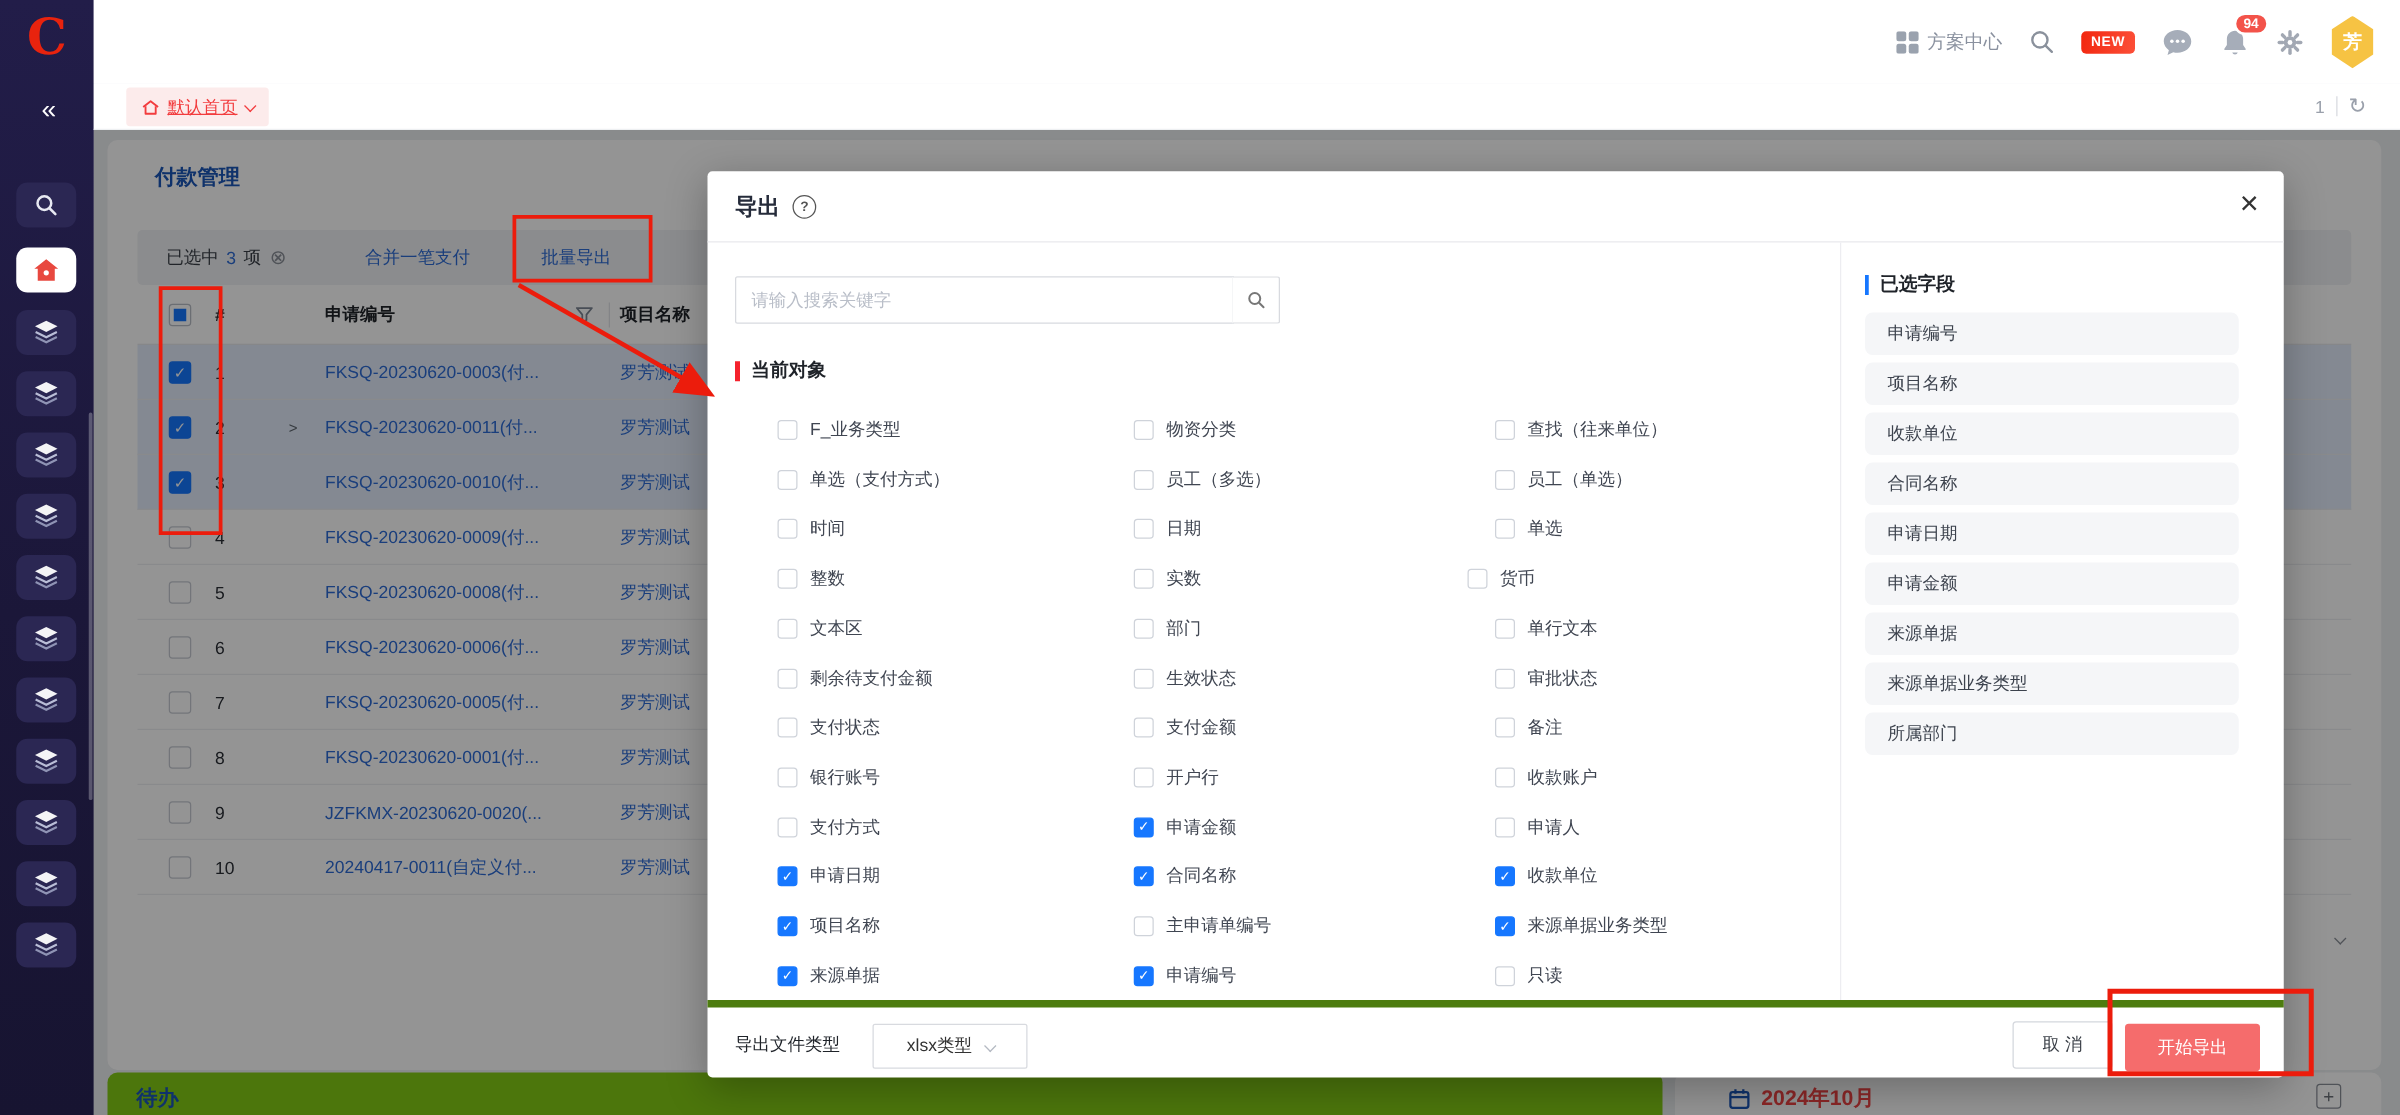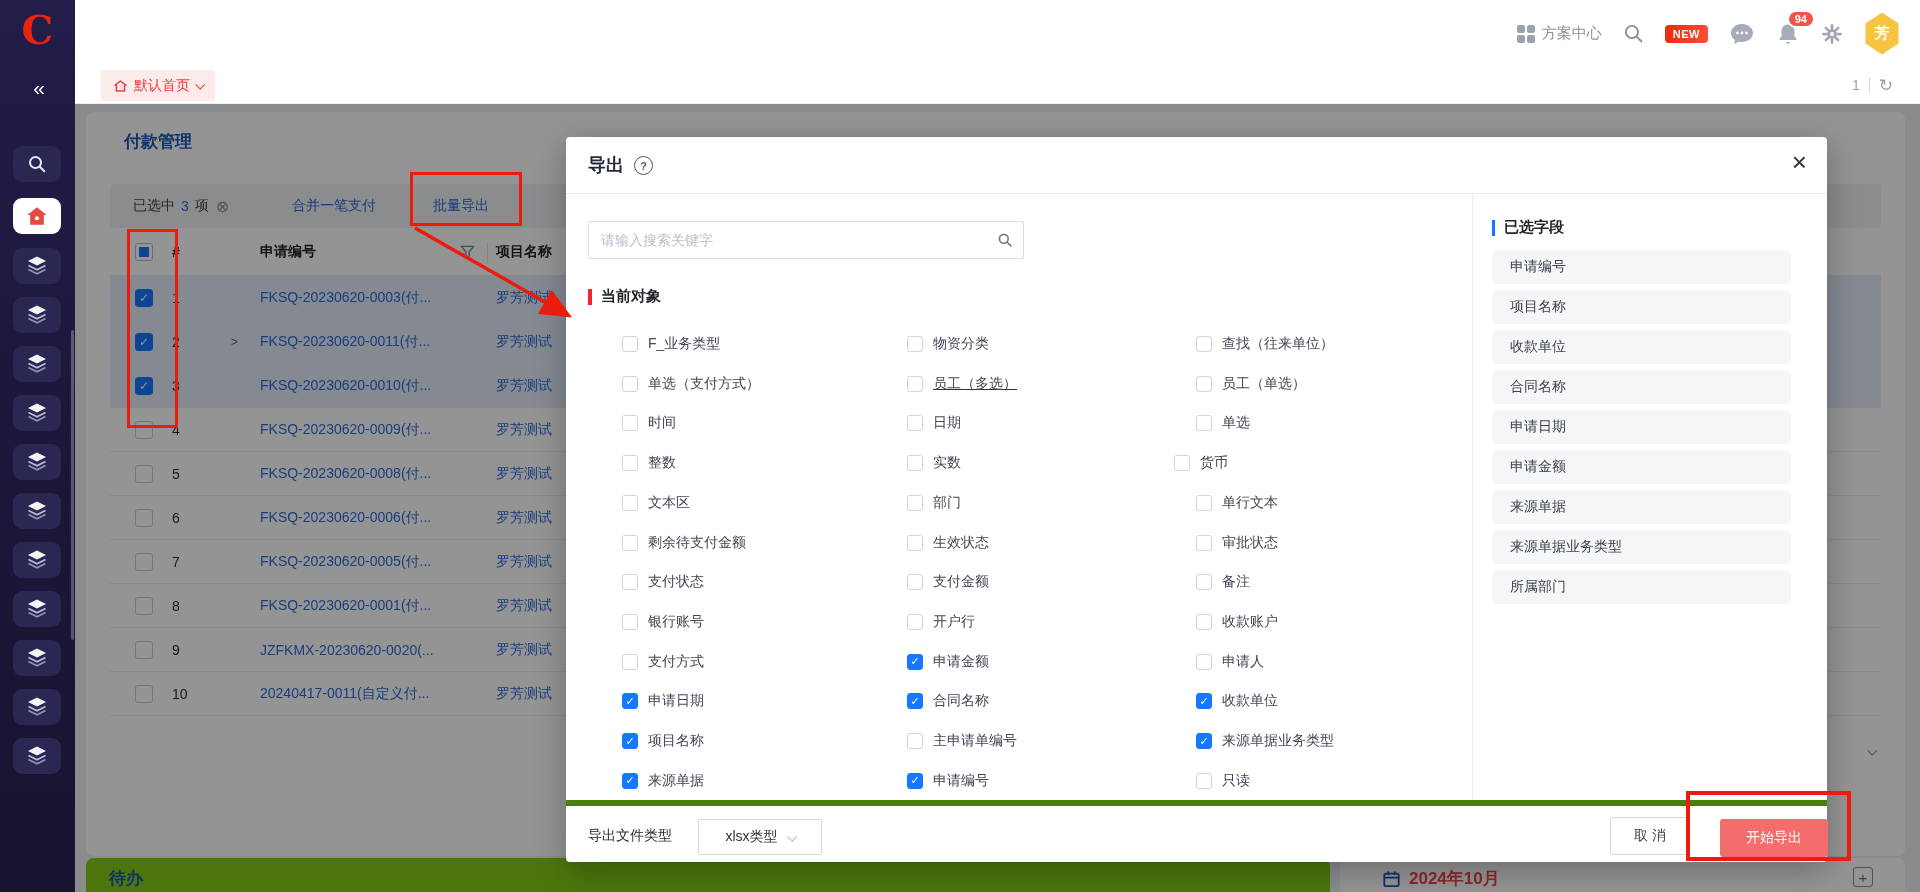--- a/index.html
+++ b/index.html
@@ -32,21 +32,21 @@
   .count-badge{position:absolute;top:-12px;right:-15px;background:#f3534a;color:#fff;font-size:11px;
                border:2px solid #fff;border-radius:9px;padding:1px 6px;font-weight:bold;}
   .avatar{width:36px;height:42px;background:#f6c343;display:flex;align-items:center;justify-content:center;
           color:#fff;font-weight:bold;font-size:15px;
           clip-path:polygon(50% 0,96% 26%,96% 74%,50% 100%,4% 74%,4% 26%);}
 
   
   .tabbar{position:absolute;left:75px;top:67px;width:1845px;height:37px;background:#fff;z-index:6;
           border-bottom:1px solid #eef0f2;box-sizing:border-box;}
   .tab{position:absolute;left:26px;top:3px;height:31px;background:#fcebeb;color:#f23c3e;border-radius:3px;
-       display:flex;align-items:center;gap:6px;padding:0 12px;font-size:14px;cursor:pointer;}
+       display:flex;align-items:center;gap:6px;padding:0 12px;font-size:14px;cursor:pointer;text-decoration:underline;}
   .chev{display:inline-block;width:6px;height:6px;border-right:1.6px solid currentColor;
         border-bottom:1.6px solid currentColor;transform:rotate(45deg) translateY(-1px);}
   .pager{position:absolute;right:27px;top:0;height:36px;display:flex;align-items:center;gap:9px;
          color:#9aa0ab;font-size:14px;}
   .pager .sep{width:1px;height:16px;background:#d8dadf;}
   .pager .refresh{font-size:17px;cursor:pointer;}
 
   
   .main-card{position:absolute;left:86px;top:112px;width:1819px;height:744px;background:#fff;
              border-radius:8px;z-index:1;}
@@ -129,21 +129,21 @@
   .ft-label{position:absolute;left:22px;top:21px;color:#1f2329;}
   .ft-select{position:absolute;left:132px;top:13px;width:124px;height:36px;border:1px solid #d8dadf;
              border-radius:2px;box-sizing:border-box;display:flex;align-items:center;justify-content:center;
              gap:10px;color:#333;cursor:pointer;}
   .ft-select .chev{color:#b4b9c2;}
   .btn-cancel{position:absolute;left:1044px;top:11px;width:80px;height:38px;border:1px solid #d4d7dd;
               border-radius:3px;background:#fff;color:#3a3f47;font-size:14px;display:flex;align-items:center;
               justify-content:center;box-sizing:border-box;cursor:pointer;}
   .btn-confirm{position:absolute;left:1134px;top:13px;width:108px;height:38px;border:none;border-radius:3px;
                background:#f56c6c;color:#fff;font-size:14px;display:flex;align-items:center;
-               justify-content:center;cursor:pointer;margin-left:20px;}
+               justify-content:center;cursor:pointer;}
 
   
   .anno{position:absolute;border:3px solid #ec1c0c;z-index:30;pointer-events:none;}
   .anno-a{left:410px;top:172px;width:106px;height:48px;}
   .anno-b{left:127px;top:229px;width:45px;height:193px;}
   .anno-c{left:1686px;top:791px;width:157px;height:62px;border-width:4px;}
   .anno-arrow{position:absolute;left:0;top:0;z-index:30;pointer-events:none;}
 </style>
 </head>
 <body>
@@ -495,21 +495,21 @@
         <span class="flabel">物资分类</span>
       </div>
       <div class="fitem" style="left: 630px; top: 197px;">
         <span class="mcb "></span>
         <span class="flabel">查找（往来单位）</span>
       </div>
       <div class="fitem" style="left: 56px; top: 236.7px;">
         <span class="mcb "></span>
         <span class="flabel">单选（支付方式）</span>
       </div>
-      <div class="fitem" style="left: 341px; top: 236.7px; text-decoration: underline;">
+      <div class="fitem" style="left: 341px; top: 236.7px;">
         <span class="mcb "></span>
         <span class="flabel">员工（多选）</span>
       </div>
       <div class="fitem" style="left: 630px; top: 236.7px;">
         <span class="mcb "></span>
         <span class="flabel">员工（单选）</span>
       </div>
       <div class="fitem" style="left: 56px; top: 276.4px;">
         <span class="mcb "></span>
         <span class="flabel">时间</span>

